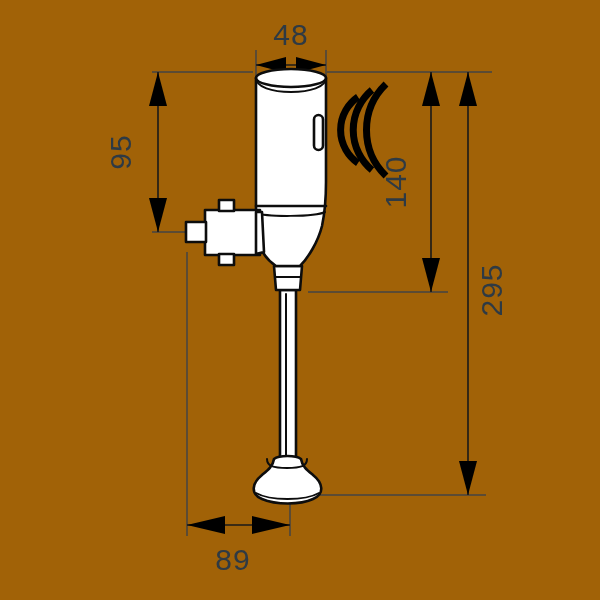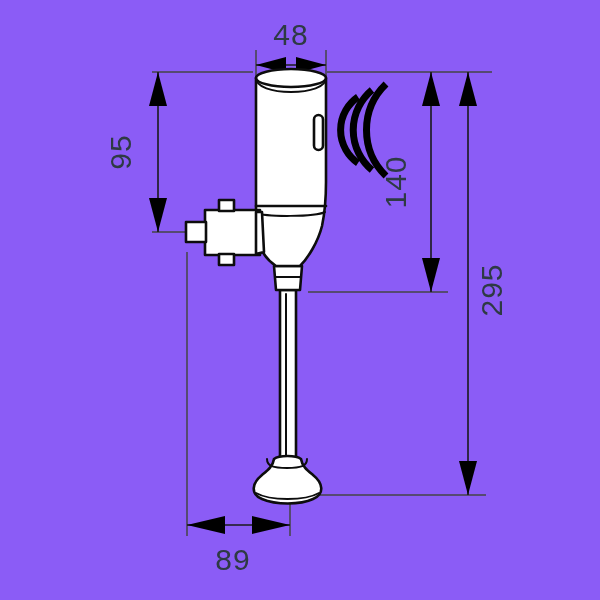--- a/index.html
+++ b/index.html
@@ -10,21 +10,21 @@
   body {
     width: 600px;
     height: 600px;
     font-family: "Liberation Sans", sans-serif;
     overflow: hidden;
   }
   #drawing-root {
     position: relative;
     width: 600px;
     height: 600px;
-    background: #8b5cf6;
+    background: #a16207;
   }
   svg#tech-drawing {
     display: block;
     width: 600px;
     height: 600px;
   }
   .part-line {
     fill: none;
     stroke: #0d0d0d;
     stroke-width: 2.6;

